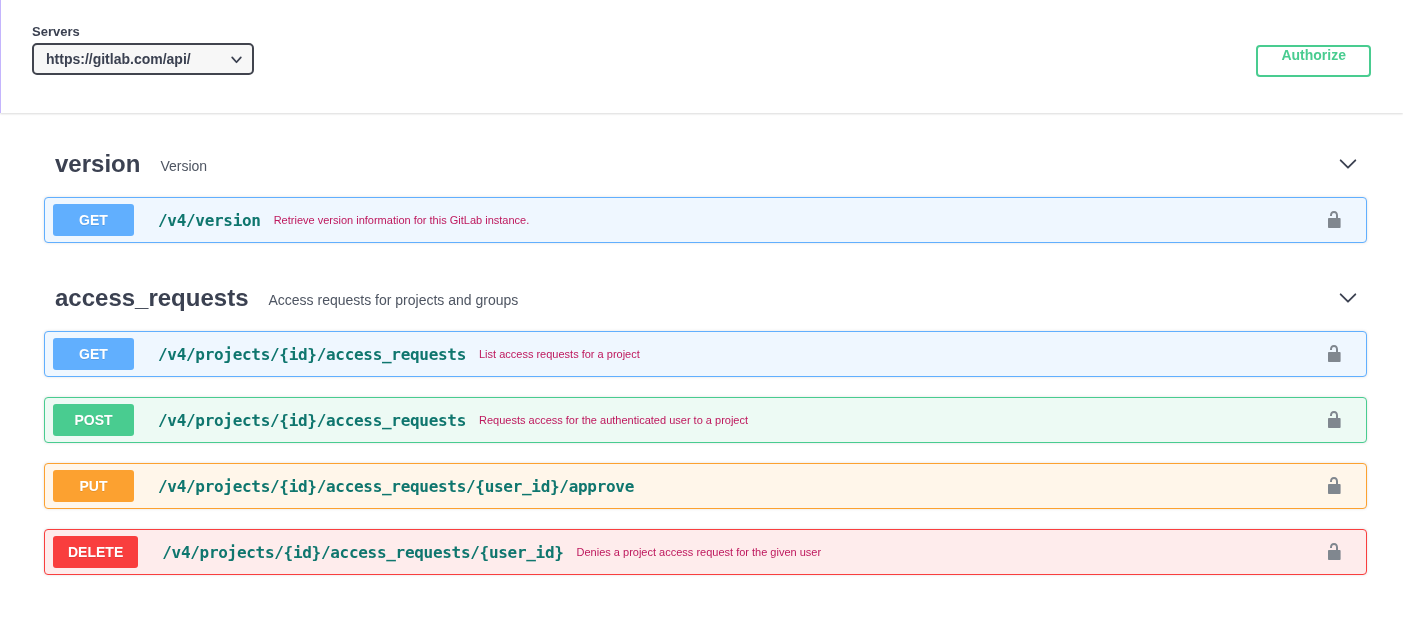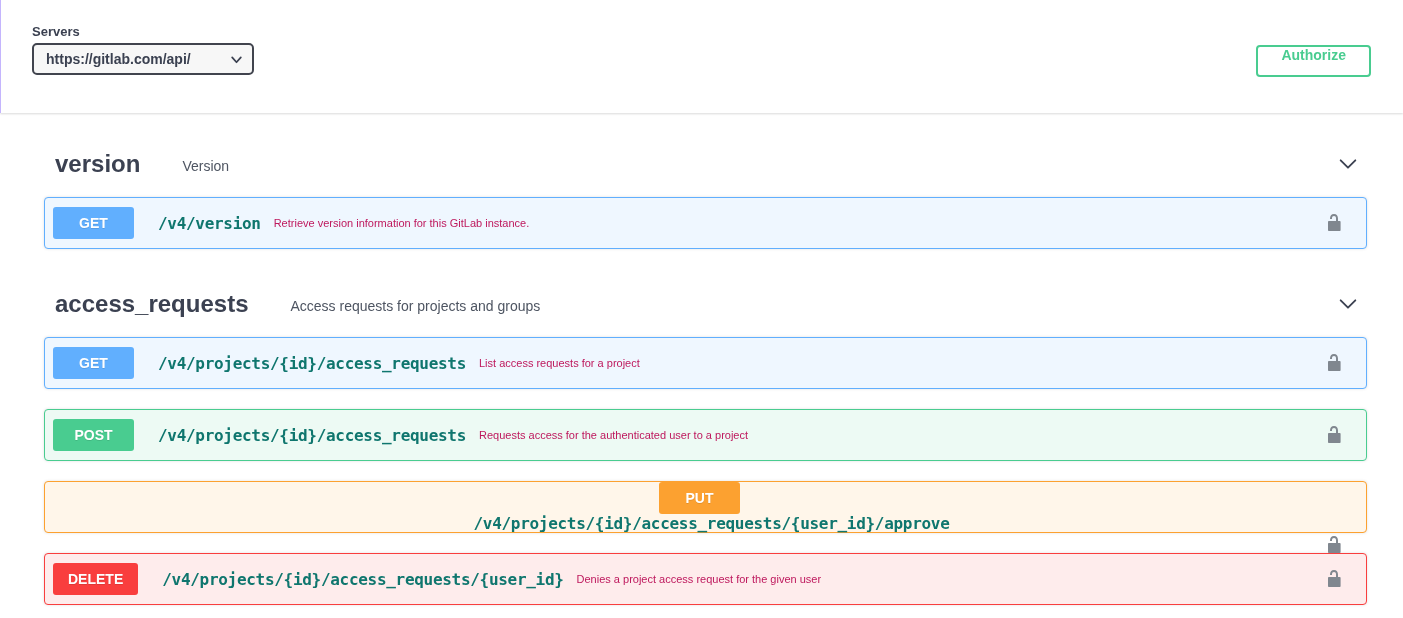--- a/index.html
+++ b/index.html
@@ -70,21 +70,20 @@
   }
 
   
   .api-sections { padding: 16px 36px 0 44px; }
 
   .section-header {
     display: flex;
     align-items: center;
     padding: 21px 6px 19px 11px;
     cursor: pointer;
-    gap: 22px;
   }
   .section-title {
     font-size: 24px;
     font-weight: 700;
     color: #3b4151;
   }
   .section-description {
     font-size: 14px;
     color: #4e5562;
     margin-left: 20px;
@@ -96,21 +95,21 @@
     border: none;
     cursor: pointer;
     padding: 2px;
     display: flex;
     align-items: center;
   }
 
   .op-row {
     display: flex;
     align-items: center;
-    height: 52px;
+    height: 46px;
     margin-bottom: 20px;
     padding: 0 20px 0 8px;
     border: 1px solid;
     border-radius: 4px;
     box-shadow: 0 0 3px rgba(0,0,0,0.12);
   }
   .method-badge {
     min-width: 81px;
     padding: 8px 15px;
     text-align: center;
@@ -223,21 +222,21 @@
     <span class="method-badge" style="background: rgb(73, 204, 144);">POST</span>
     <span class="op-path">/v4/projects/{id}/access_requests</span>
     <span class="op-summary">Requests access for the authenticated user to a project</span>
     <button class="op-lock-btn">
       <svg width="20" height="20" viewBox="0 0 20 20" fill="#80878f">
         <path d="M15.8 8H14V5.6C14 2.703 12.665 1 10 1 7.334 1 6 2.703 6 5.6V6h2v-.801C8 3.754 8.797 3 10 3c1.203 0 2 .754 2 2.199V8H4.8c-.44 0-.8.36-.8.8v8.4c0 .44.36.8.8.8h11c.44 0 .8-.36.8-.8V8.8c0-.44-.36-.8-.8-.8z"></path>
       </svg>
     </button>
   </div>
 
-  <div class="op-row" style="border-color: rgb(252, 161, 48); background: rgb(255, 246, 234); flex-direction: column;">
+  <div class="op-row" style="border-color: rgb(252, 161, 48); background: rgb(255, 246, 234);">
     <span class="method-badge" style="background: rgb(252, 161, 48);">PUT</span>
     <span class="op-path">/v4/projects/{id}/access_requests/{user_id}/approve</span>
     <button class="op-lock-btn">
       <svg width="20" height="20" viewBox="0 0 20 20" fill="#80878f">
         <path d="M15.8 8H14V5.6C14 2.703 12.665 1 10 1 7.334 1 6 2.703 6 5.6V6h2v-.801C8 3.754 8.797 3 10 3c1.203 0 2 .754 2 2.199V8H4.8c-.44 0-.8.36-.8.8v8.4c0 .44.36.8.8.8h11c.44 0 .8-.36.8-.8V8.8c0-.44-.36-.8-.8-.8z"></path>
       </svg>
     </button>
   </div>
 
   <div class="op-row" style="border-color: rgb(249, 62, 62); background: rgb(254, 236, 236);">

